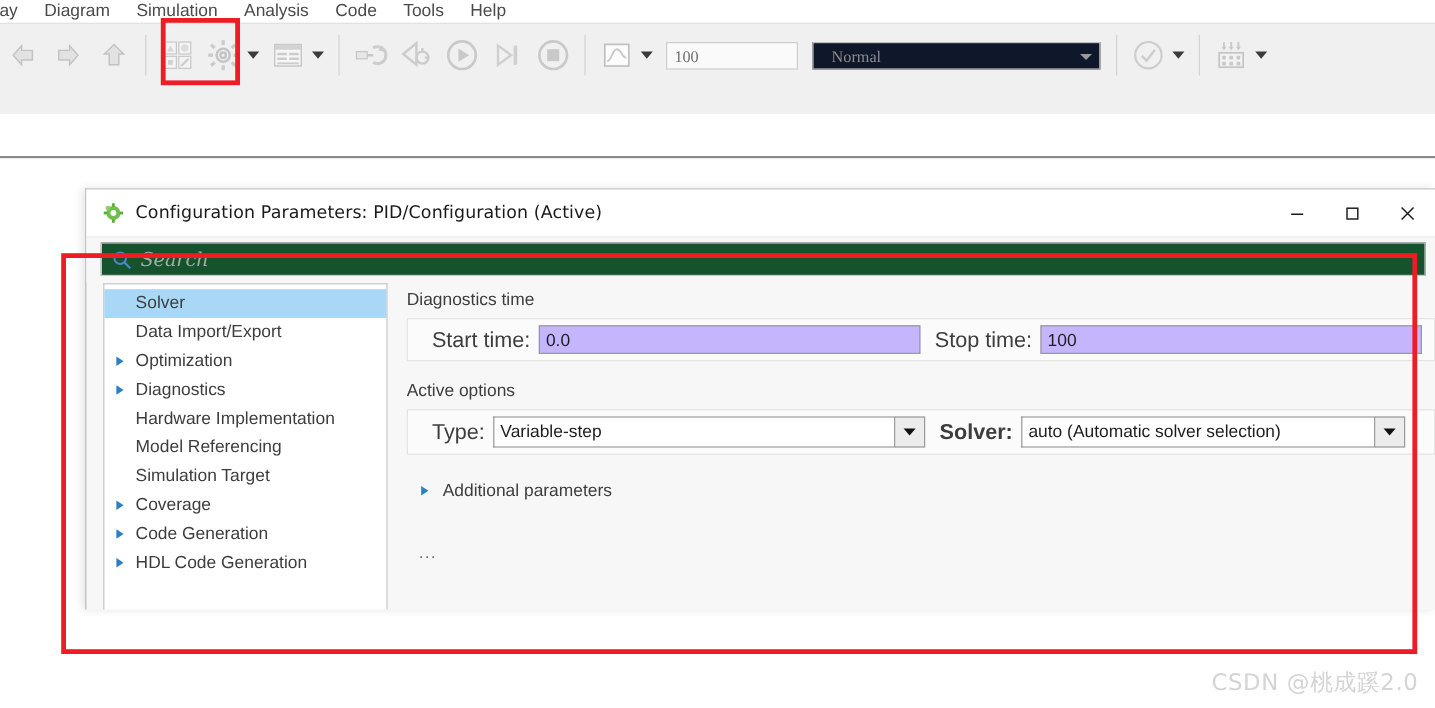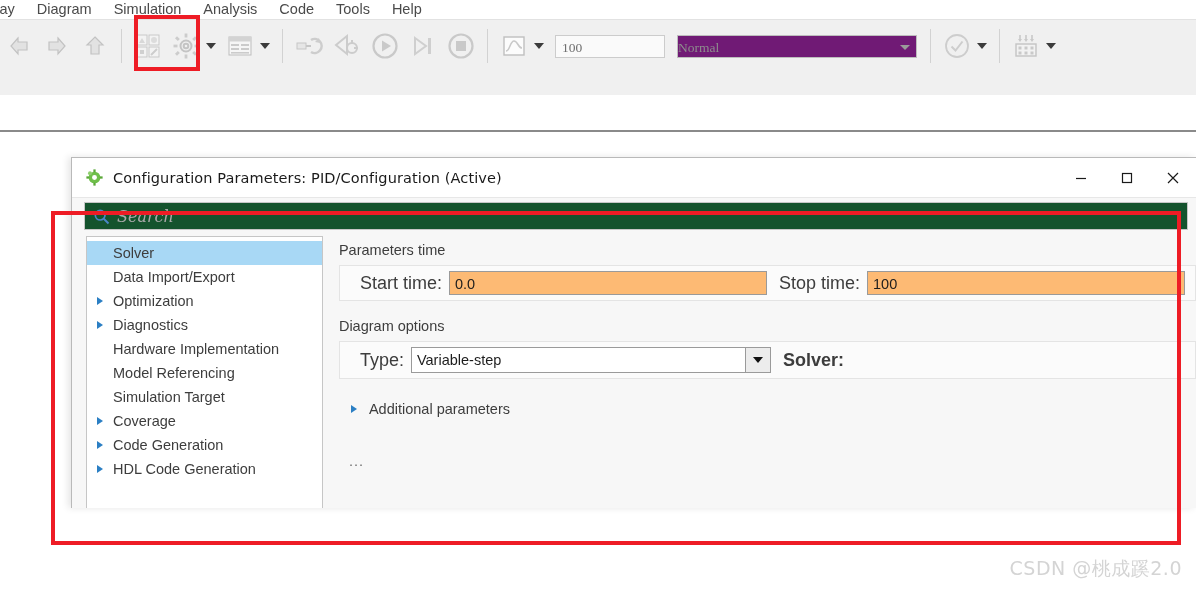--- a/index.html
+++ b/index.html
@@ -46,23 +46,23 @@
   }
 
   .tb-input {
     width: 110px; height: 23px; background: #fafafa;
     border: 1px solid #cccccc; color: #6f6f6f; font-size: 13.5px;
     padding: 0 6px; line-height: 23px; margin: 0 6px;
     font-family: "Liberation Serif", serif;
     box-sizing: border-box;
   }
   .tb-combo {
-    width: 240px; height: 23px; background: #701a75;
+    width: 240px; height: 23px; background: #0f172a;
     border: 1px solid #bdbdbd; color: #8d8d8d; font-size: 13.5px;
-    padding: 0 0; line-height: 23px; margin: 0 6px;
+    padding: 0 15px; line-height: 23px; margin: 0 6px;
     position: relative; box-sizing: border-box;
     font-family: "Liberation Serif", serif;
   }
   .tb-combo .combo-arrow {
     position: absolute; right: 6px; top: 9px;
     width: 0; height: 0; border-left: 5px solid transparent;
     border-right: 5px solid transparent; border-top: 5px solid #9a9a9a;
   }
 
   .canvas-strip {
@@ -151,21 +151,21 @@
   .group-title {
     font-size: 14.5px; color: #3d3d3d; margin-bottom: 7px; margin-top: 5px;
   }
   .group-box {
     background: #fbfbfb; border: 1px solid #e4e4e4;
     padding: 8px 10px; display: flex; align-items: center;
     box-sizing: border-box; margin-right: 0;
   }
   .fld-label { font-size: 18px; color: #3d3d3d; margin: 0 7px 0 10px; white-space: nowrap; }
   .txt-input {
-    height: 24px; background: #fdba74; border: 1px solid #9a9a9a;
+    height: 24px; background: #c4b5fd; border: 1px solid #9a9a9a;
     font-size: 14.5px; color: #1d1d1d; padding: 0 5px; line-height: 24px;
     box-sizing: border-box; font-family: "Liberation Sans", sans-serif;
   }
   .combo {
     height: 26px; display: flex; align-items: stretch; box-sizing: border-box;
   }
   .combo .combo-text {
     flex: 1; background: #ffffff; border: 1px solid #9a9a9a; border-right: none;
     font-size: 14.5px; color: #1d1d1d; padding: 0 5px; line-height: 24px;
     box-sizing: border-box; white-space: nowrap; overflow: hidden;
@@ -476,38 +476,44 @@
         <div class="tree-item">
           <span class="tree-arrow">
               <span class="tri"></span>
             </span>
           <span class="tree-label">HDL Code Generation</span>
         </div>
       </div>
 
       <div class="content-pane">
 
-        <div class="group-title">Parameters time</div>
+        <div class="group-title">Diagnostics time</div>
         <div class="group-box" style="height:36px;">
           <span class="fld-label">Start time:</span>
           <div class="txt-input" style="width:318px;">0.0</div>
           <span class="fld-label" style="margin-left:12px;">Stop time:</span>
           <div class="txt-input" style="width:318px;">100</div>
         </div>
 
-        <div class="group-title" style="margin-top:17px;">Diagram options</div>
+        <div class="group-title" style="margin-top:17px;">Active options</div>
         <div class="group-box" style="height:38px;">
           <span class="fld-label">Type:</span>
           <div class="combo" style="width:360px;">
             <span class="combo-text">Variable-step</span>
             <span class="combo-btn">
                 <span class="dn"></span>
               </span>
           </div>
           <span class="fld-label" style="margin-left:12px;font-weight:bold;">Solver:</span>
+          <div class="combo" style="width:320px;">
+            <span class="combo-text">auto (Automatic solver selection)</span>
+            <span class="combo-btn">
+                <span class="dn"></span>
+              </span>
+          </div>
         </div>
 
         <div class="addl-row">
           <span class="tree-arrow">
               <span class="tri"></span>
             </span>
           <span class="addl-label">Additional parameters</span>
         </div>
 
         <div class="dots">...</div>

